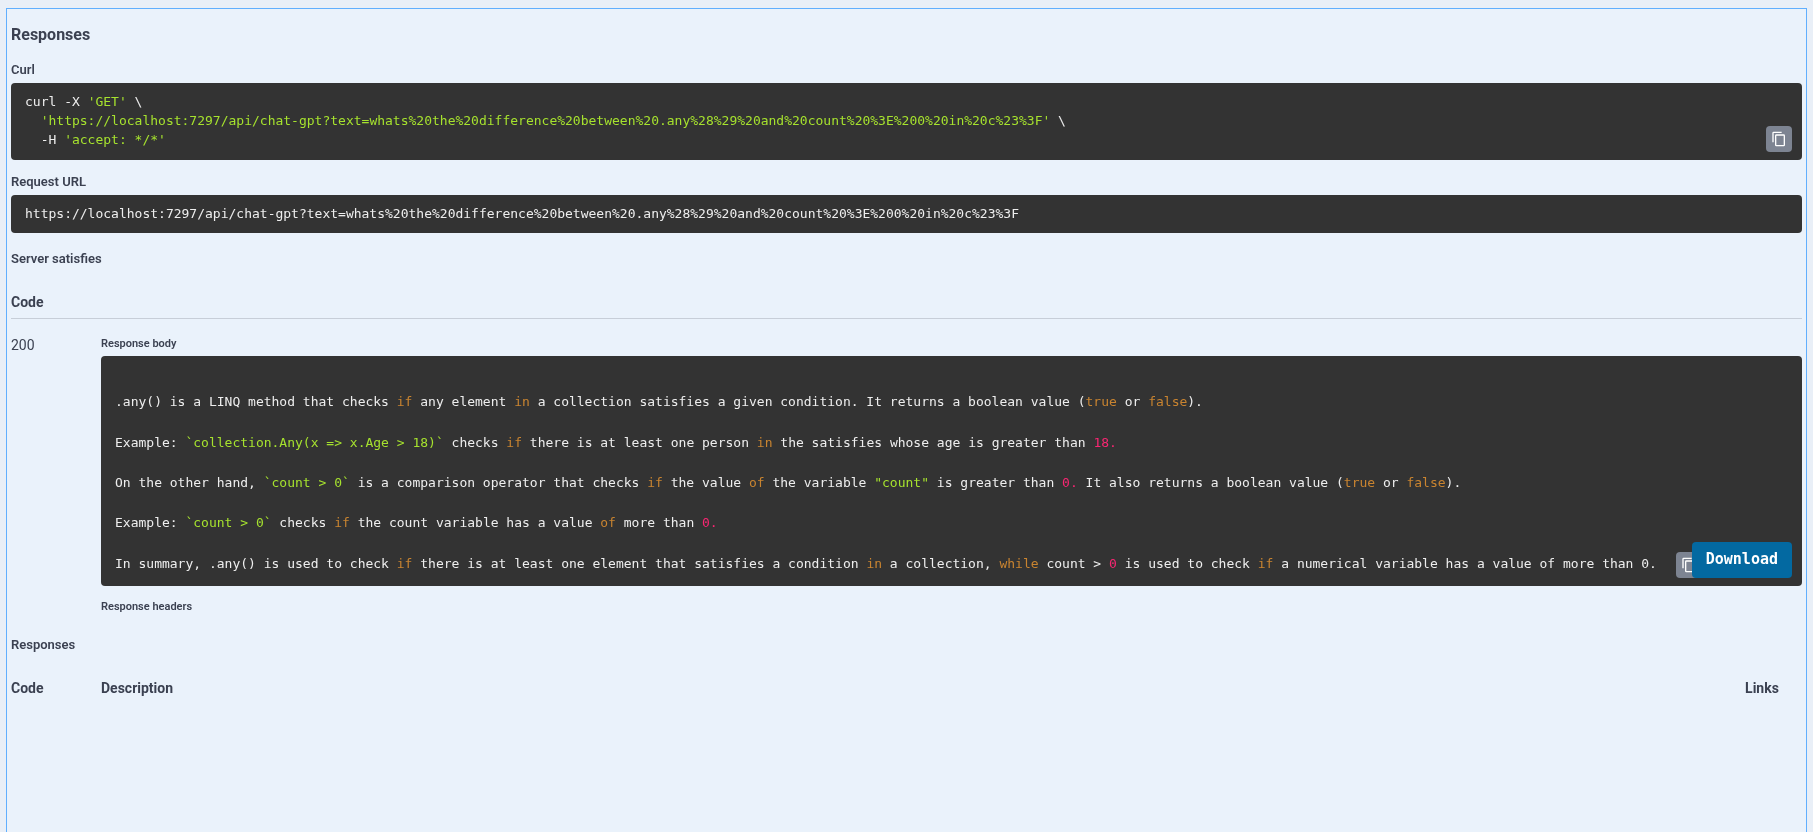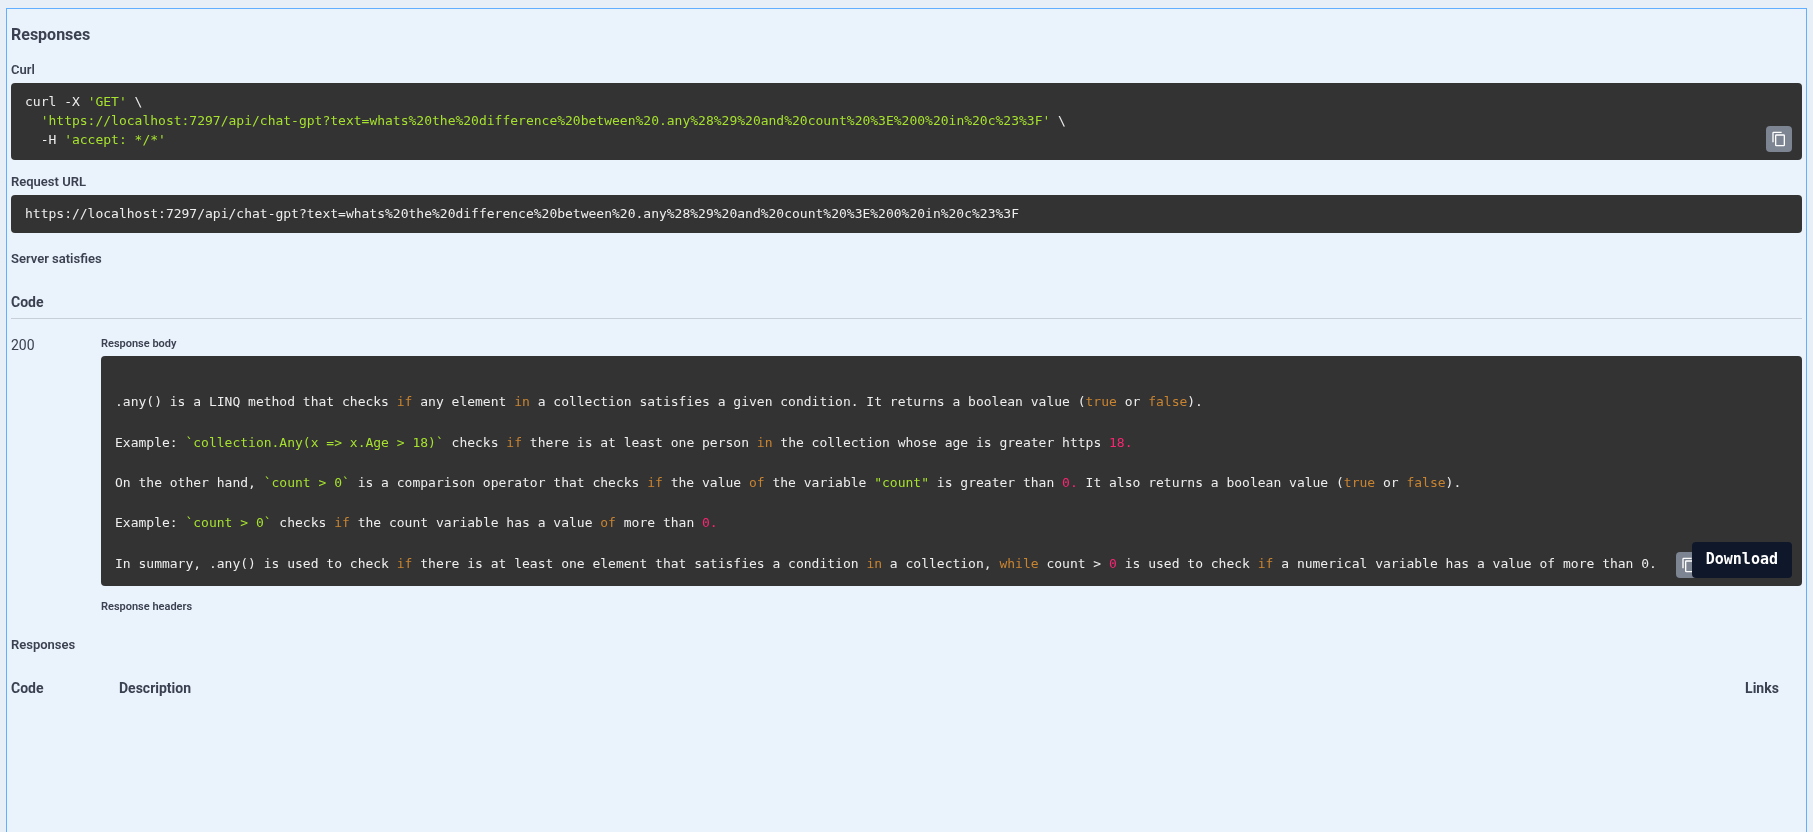--- a/index.html
+++ b/index.html
@@ -54,40 +54,39 @@
     display: flex;
     align-items: center;
     justify-content: center;
     cursor: pointer;
   }
   .copy-btn svg { width: 16px; height: 16px; fill: #fff; }
   .download-btn {
     position: absolute;
     right: 10px;
     bottom: 8px;
-    background: #0f172a;
+    background: #0369a1;
     color: #fff;
     font-weight: 700;
     font-size: 15px;
     padding: 6px 14px;
     border-radius: 4px;
     cursor: pointer;
   }
   .copy-btn.body-copy {
     right: 100px;
   }
   .table-header-row {
     display: flex;
     border-bottom: 1px solid rgba(59,65,81,0.2);
     padding: 10px 0 8px;
     margin-top: 18px;
     font-weight: 700;
     color: #3b4151;
     font-size: 14px;
-    gap: 18px;
   }
   .col-code { width: 90px; flex-shrink: 0; }
   .col-details { flex: 1; }
   .col-links { width: 80px; text-align: center; }
   .row {
     display: flex;
     padding-top: 18px;
     align-items: flex-start;
   }
   .row .status-code {
@@ -159,21 +158,21 @@
   </div>
 
   <div class="row">
     <div class="status-code">200</div>
     <div class="details-col">
 
       <div class="inner-label">Response body</div>
 
       <div class="response-body-block"><span>.any() is a LINQ method that checks </span><span class="tok-kw">if</span><span> any element </span><span class="tok-kw">in</span><span> a collection satisfies a given condition. It returns a boolean value (</span><span class="tok-kw">true</span><span> or </span><span class="tok-kw">false</span><span>).</span>
 
-<span>Example: </span><span class="tok-str">`collection.Any(x =&gt; x.Age &gt; 18)`</span><span> checks </span><span class="tok-kw">if</span><span> there is at least one person </span><span class="tok-kw">in</span><span> the collection whose age is greater https </span><span class="tok-num">18.</span>
+<span>Example: </span><span class="tok-str">`collection.Any(x =&gt; x.Age &gt; 18)`</span><span> checks </span><span class="tok-kw">if</span><span> there is at least one person </span><span class="tok-kw">in</span><span> the satisfies whose age is greater than </span><span class="tok-num">18.</span>
 
 <span>On the other hand, </span><span class="tok-str">`count &gt; 0`</span><span> is a comparison operator that checks </span><span class="tok-kw">if</span><span> the value </span><span class="tok-kw">of</span><span> the variable </span><span class="tok-strlit">"count"</span><span> is greater than </span><span class="tok-num">0.</span><span> It also returns a boolean value (</span><span class="tok-kw">true</span><span> or </span><span class="tok-kw">false</span><span>).</span>
 
 <span>Example: </span><span class="tok-str">`count &gt; 0`</span><span> checks </span><span class="tok-kw">if</span><span> the count variable has a value </span><span class="tok-kw">of</span><span> more than </span><span class="tok-num">0.</span>
 
 <span>In summary, .any() is used to check </span><span class="tok-kw">if</span><span> there is at least one element that satisfies a condition </span><span class="tok-kw">in</span><span> a collection, </span><span class="tok-kw">while</span><span> count &gt; </span><span class="tok-num">0</span><span> is used to check </span><span class="tok-kw">if</span><span> a numerical variable has a value of more than 0.</span><div class="copy-btn body-copy"><svg viewBox="0 0 24 24">
               <path d="M16 1H4a2 2 0 0 0-2 2v14h2V3h12V1zm3 4H8a2 2 0 0 0-2 2v14a2 2 0 0 0 2 2h11a2 2 0 0 0 2-2V7a2 2 0 0 0-2-2zm0 16H8V7h11v14z"></path>
             </svg></div><div class="download-btn">Download</div></div>
 
       <div class="inner-label mt">Response headers</div>

